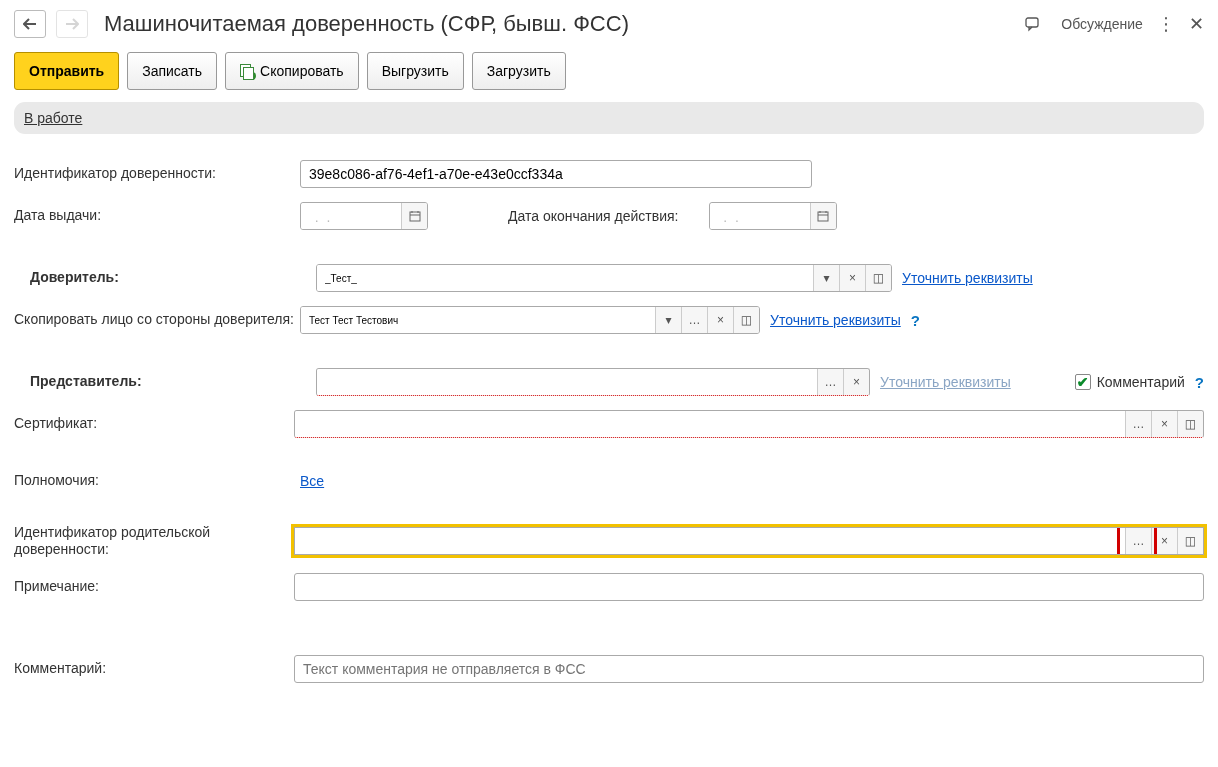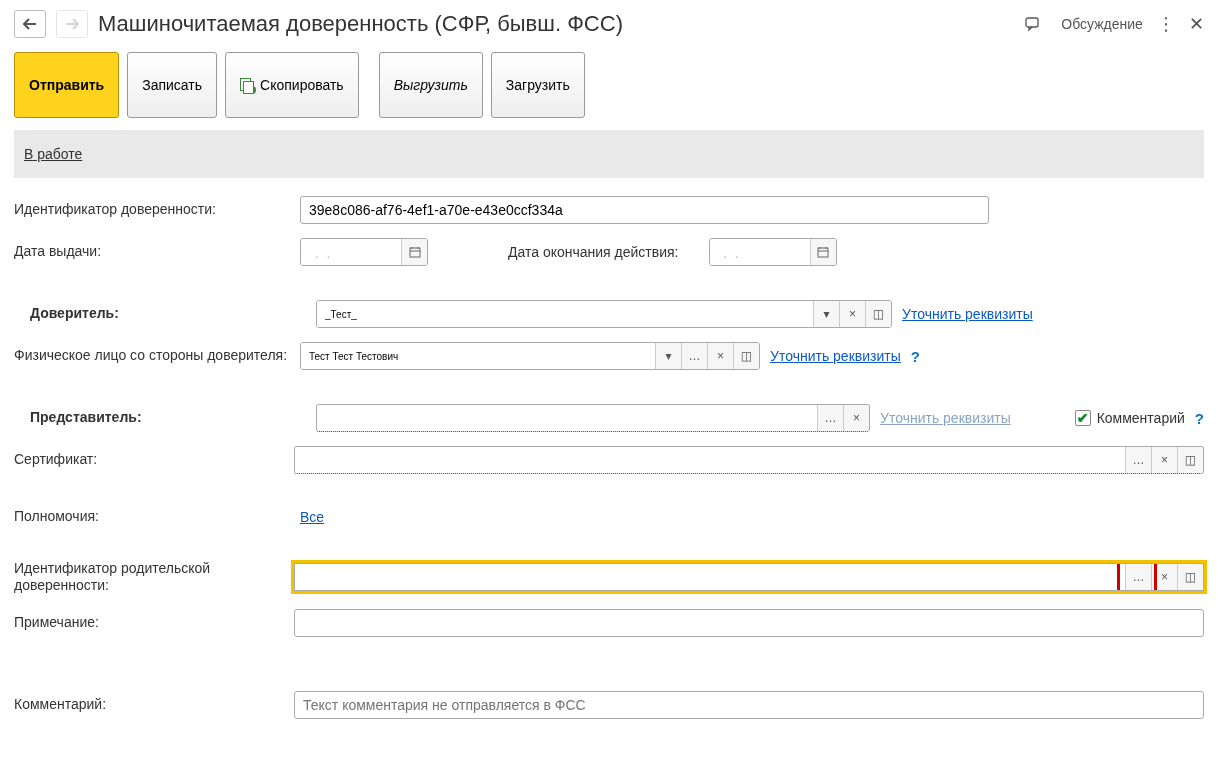--- a/index.html
+++ b/index.html
@@ -26,58 +26,60 @@
     align-items: center;
     justify-content: center;
     cursor: pointer;
     color: #555;
   }
   .nav-btn.disabled { opacity: .4; cursor: default; }
   .title {
     font-size: 22px;
     font-weight: 400;
     flex: 1;
+    margin-left: 6px;
     color: #333;
   }
   .title-right {
     display: flex;
     align-items: center;
     gap: 14px;
     color: #555;
   }
   .tr-btn { display: inline-flex; align-items: center; gap: 20px; cursor: pointer; padding-left: 24px; }
   .tr-icon { width: 16px; height: 16px; display: inline-block; }
   .close-x { font-size: 18px; cursor: pointer; color: #555; }
   .vdots { cursor: pointer; font-size: 18px; color: #555; }
   .toolbar {
     display: flex;
     gap: 8px;
     margin-bottom: 12px;
   }
   .btn {
     border: 1px solid #999;
     background: linear-gradient(#fff,#eee);
-    padding: 24px 14px;
+    padding: 10px 14px;
     border-radius: 3px;
     cursor: pointer;
     display: inline-flex;
     align-items: center;
     gap: 6px;
     font-size: 14px;
   }
   .btn.primary {
     background: #ffd21d;
     border-color: #b58f00;
     font-weight: bold;
   }
-  .btn.gap { margin-left: 12px; font-style: italic; }
+  .btn.gap { margin-left: 0; }
   .status-bar {
     background: #e9e9e9;
-    padding: 16px 10px;
-    margin-bottom: 18px;
+    padding: 8px 10px;
+    margin-bottom: 26px;
+    border-radius: 11px;
   }
   .status-bar span {
     text-decoration: underline;
     color: #333;
     cursor: pointer;
   }
   .form-row {
     display: flex;
     align-items: center;
     margin-bottom: 14px;
@@ -239,21 +241,21 @@
   <button class="btn">Загрузить</button>
 </div>
 
 <div class="status-bar">
   <span>В работе</span>
 </div>
 
 <div class="form-row">
   <div class="label">Идентификатор доверенности:</div>
   <div class="field-area">
-    <input type="text" style="width: 689px;" value="39e8c086-af76-4ef1-a70e-e43e0ccf334a">
+    <input type="text" style="width: 512px;" value="39e8c086-af76-4ef1-a70e-e43e0ccf334a">
   </div>
 </div>
 
 <div class="form-row">
   <div class="label">Дата выдачи:</div>
   <div class="field-area">
     <span class="date-box">
       <input type="text" value="  .  .    " style="">
       <span class="cbtn cal-btn">
         <svg width="12" height="12" viewBox="0 0 12 12">
@@ -290,21 +292,21 @@
       <input value="_Тест_" style="">
       <span class="cbtn">▾</span>
       <span class="cbtn">×</span>
       <span class="cbtn">◫</span>
     </span>
     <span class="link">Уточнить реквизиты</span>
   </div>
 </div>
 
 <div class="form-row">
-  <div class="label">Физическое лицо со стороны доверителя:</div>
+  <div class="label">Скопировать лицо со стороны доверителя:</div>
   <div class="field-area">
     <span class="combo" style="width:460px">
       <input value="Тест Тест Тестович" style="">
       <span class="cbtn">▾</span>
       <span class="cbtn">…</span>
       <span class="cbtn">×</span>
       <span class="cbtn">◫</span>
     </span>
     <span class="link">Уточнить реквизиты</span>
     <span class="help-q">?</span>

